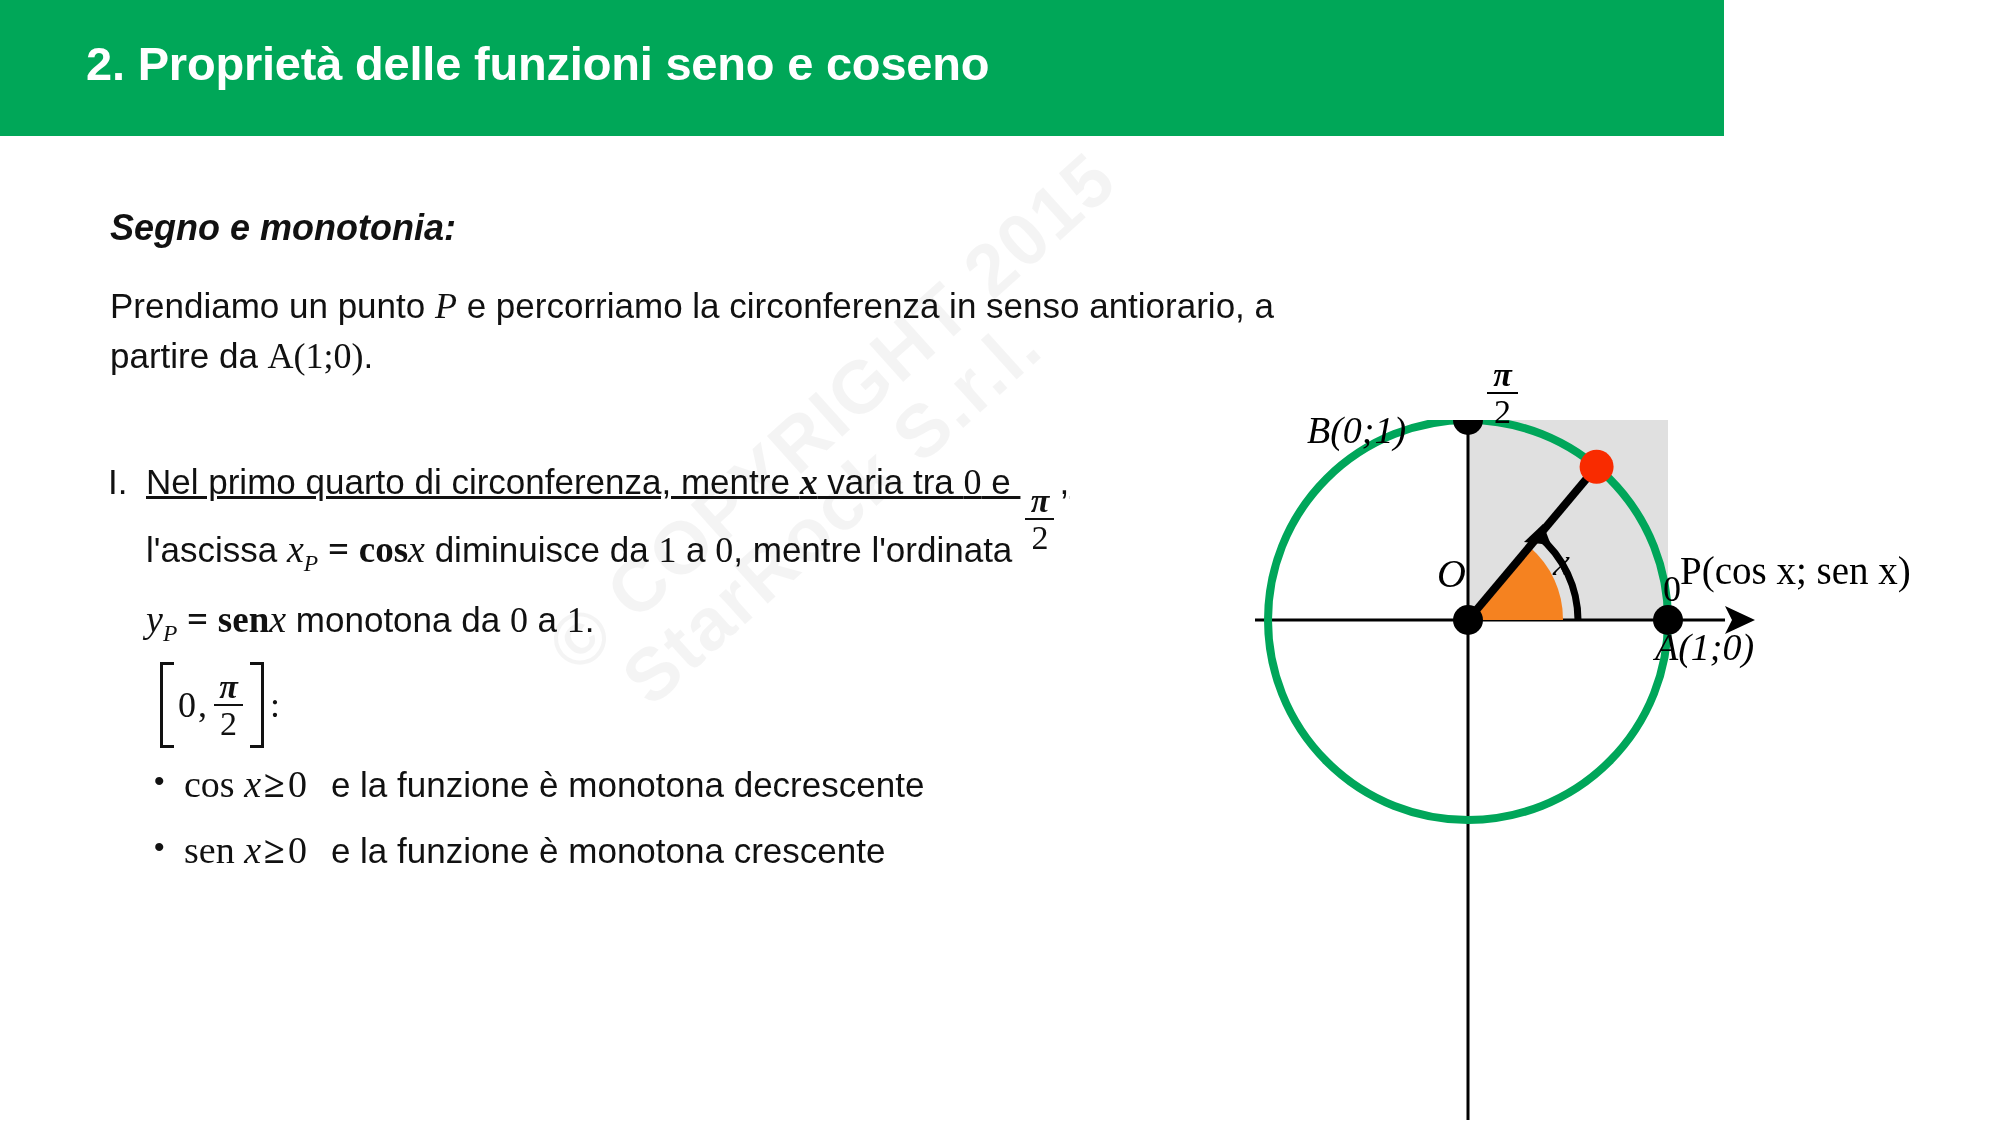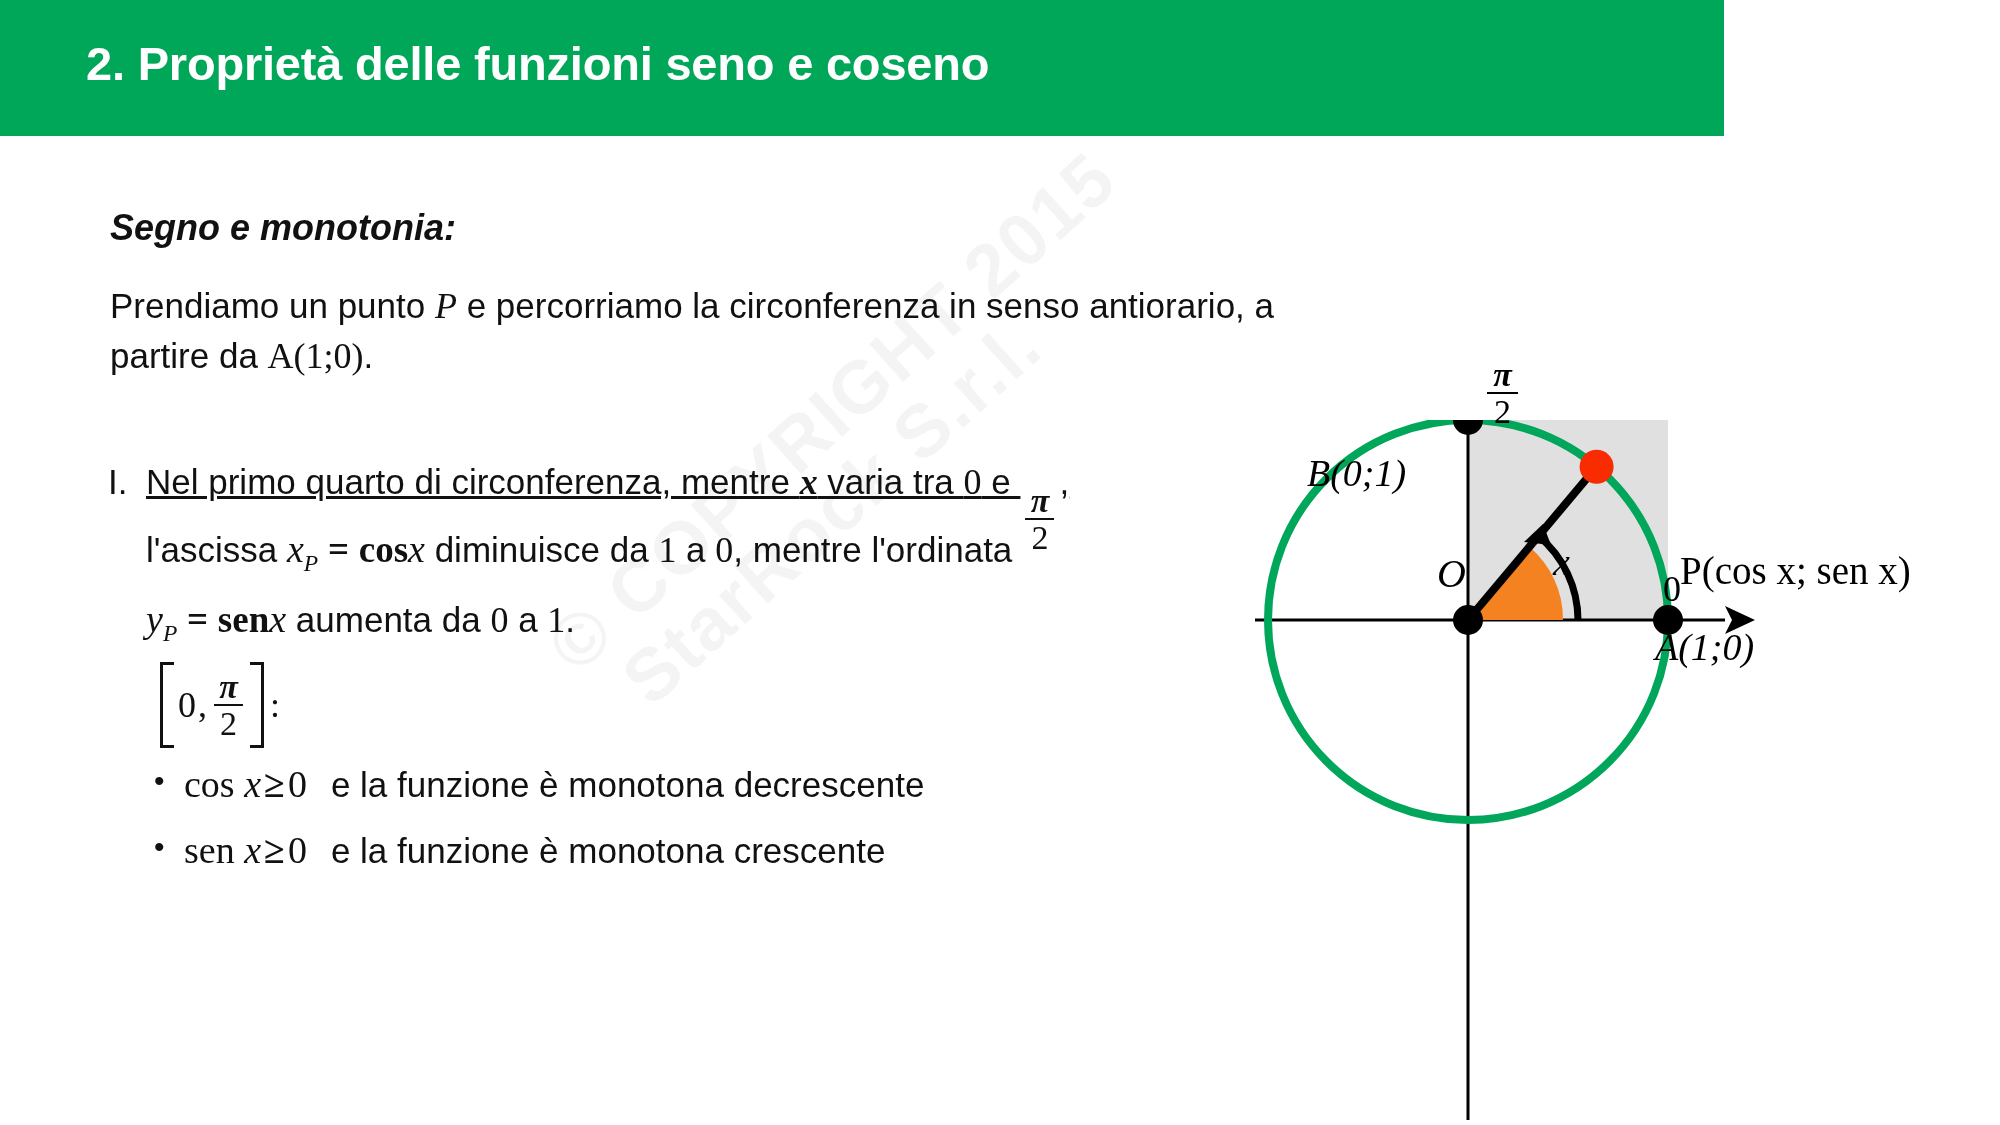--- a/index.html
+++ b/index.html
@@ -261,21 +261,21 @@
     z-index: 2;
   }
   #diagram svg { display: block; }
 
   .dlabel {
     position: absolute;
     font-family: "Liberation Serif", serif;
     color: #000000;
     white-space: nowrap;
   }
-  #lbl-B { left: 52px; top: -12px; font-size: 38px; font-style: italic; margin-top: 43px; }
+  #lbl-B { left: 52px; top: -12px; font-size: 38px; font-style: italic; }
   #lbl-P { left: 425px; top: 128px; font-size: 39px; }
   #lbl-O { left: 182px; top: 130px; font-size: 40px; font-style: italic; }
   #lbl-A { left: 400px; top: 205px; font-size: 38px; font-style: italic; }
   #lbl-x  { left: 298px; top: 120px; font-size: 38px; font-style: italic; }
   #lbl-zero { left: 408px; top: 148px; font-size: 36px; font-style: normal;
               font-family: "Liberation Serif", serif; }
 
   .pi-frac-axis {
     position: absolute;
     display: inline-flex;
@@ -323,21 +323,21 @@
 
     <div class="formula-line" id="line-ascissa">
       <span>l'ascissa </span><span class="mvar"><span>x</span><sub>P</sub></span>
       <span class="mop">=</span>
       <span class="mop">cos</span><span class="mvar">x</span><span> diminuisce da </span><span class="mnum">1</span><span> a </span><span class="mnum">0</span><span>, mentre l'ordinata</span>
     </div>
 
     <div class="formula-line" id="line-ordinata">
       <span class="mvar"><span>y</span><sub>P</sub></span>
       <span class="mop">=</span>
-      <span class="mop">sen</span><span class="mvar">x</span><span> aumenta da </span><span class="mnum">0</span><span> a </span><span class="mnum">1</span><span>.</span>
+      <span class="mop">sen</span><span class="mvar">x</span><span> monotona da </span><span class="mnum">0</span><span> a </span><span class="mnum">1</span><span>.</span>
     </div>
 
     <div class="formula-line" id="line-questo">
       <span class="interval">
           <span class="brk left"></span>
           <span class="zero">0</span>
           <span class="comma">,</span>
           <span class="frac small">
             <span class="num">π</span>
             <span class="den">2</span>

